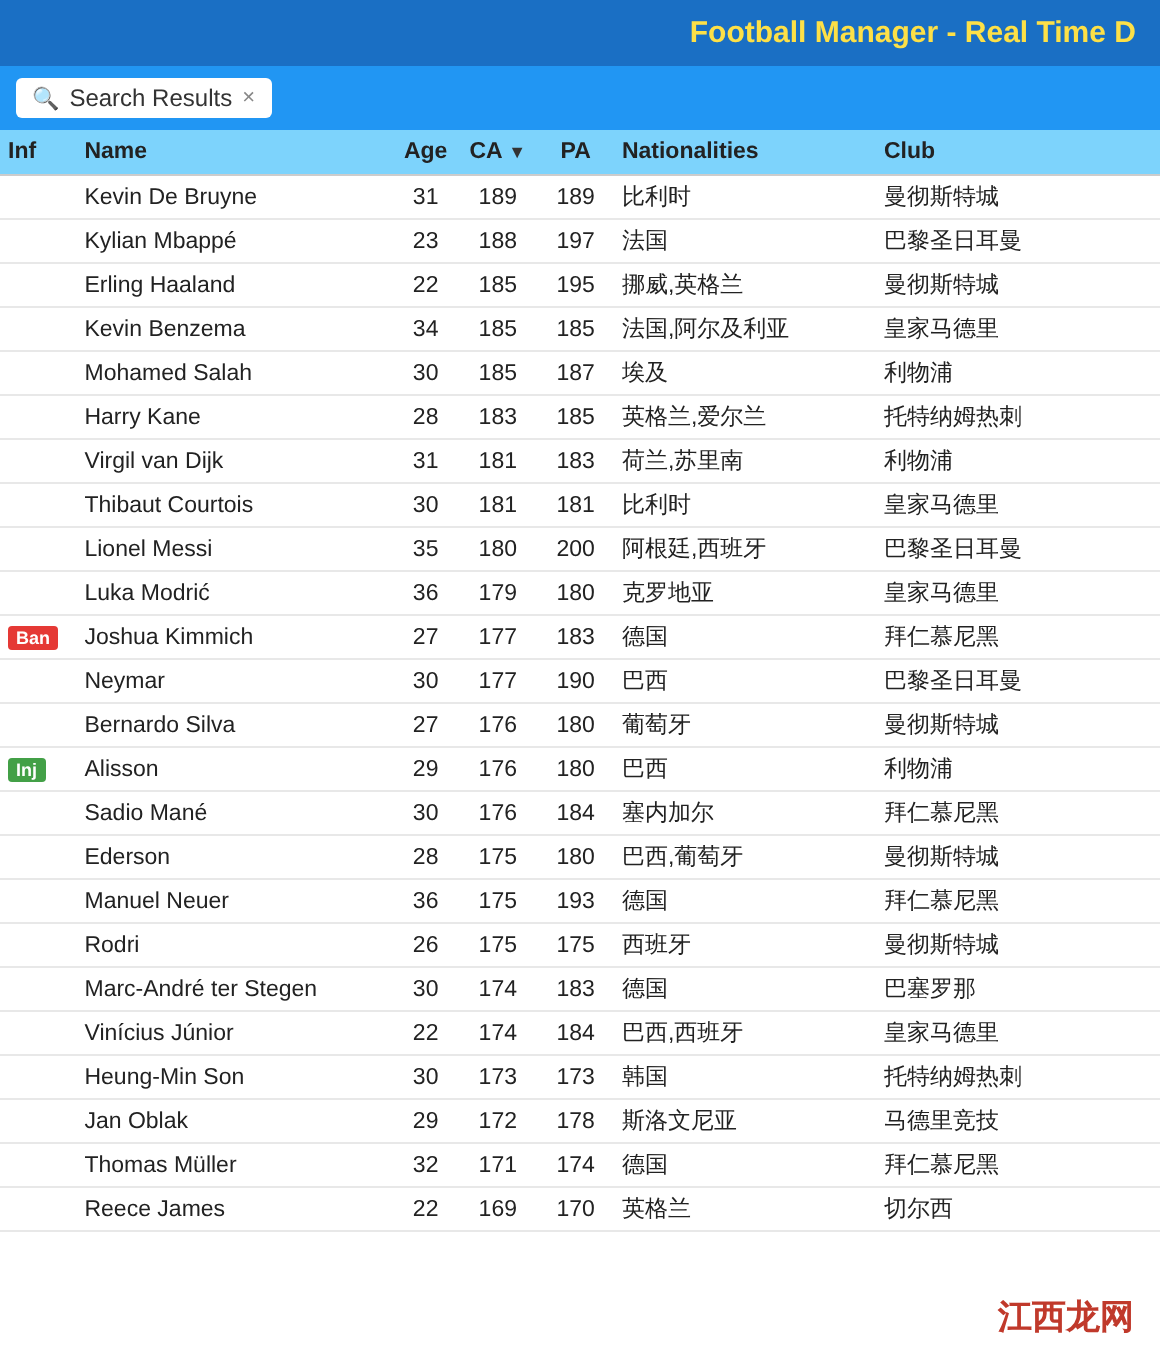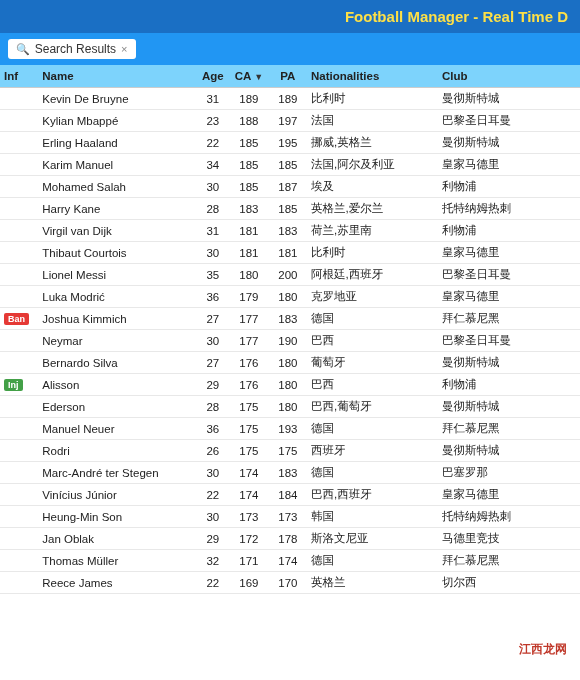--- a/index.html
+++ b/index.html
@@ -111,23 +111,23 @@
     .col-inf { width: 28px; }
     .col-name { width: 145px; }
     .col-age { width: 28px; text-align: center; margin-left: 36px; }
     .col-ca { width: 35px; text-align: center; }
     .col-pa { width: 35px; text-align: center; }
     .col-nat { width: 120px; }
     .col-club { width: 130px; }
 
     .watermark {
       position: fixed;
-      bottom: 20px;
+      bottom: 8px;
       right: 8px;
-      font-size: 12px;
+      font-size: 17px;
       font-weight: bold;
       color: #c0392b;
       background: rgba(255,255,255,0.7);
       padding: 2px 5px;
     }
   </style>
 </head>
 <body>
 
 <div class="header">
@@ -178,21 +178,21 @@
           <td class="col-inf"></td>
           <td class="col-name">Erling Haaland</td>
           <td class="col-age">22</td>
           <td class="col-ca">185</td>
           <td class="col-pa">195</td>
           <td class="col-nat">挪威,英格兰</td>
           <td class="col-club">曼彻斯特城</td>
         </tr>
         <tr>
           <td class="col-inf"></td>
-          <td class="col-name">Karim Manuel</td>
+          <td class="col-name">Kevin Benzema</td>
           <td class="col-age">34</td>
           <td class="col-ca">185</td>
           <td class="col-pa">185</td>
           <td class="col-nat">法国,阿尔及利亚</td>
           <td class="col-club">皇家马德里</td>
         </tr>
         <tr>
           <td class="col-inf"></td>
           <td class="col-name">Mohamed Salah</td>
           <td class="col-age">30</td>
@@ -277,20 +277,29 @@
           <td class="col-inf"><span class="badge badge-inj">Inj</span></td>
           <td class="col-name">Alisson</td>
           <td class="col-age">29</td>
           <td class="col-ca">176</td>
           <td class="col-pa">180</td>
           <td class="col-nat">巴西</td>
           <td class="col-club">利物浦</td>
         </tr>
         <tr>
           <td class="col-inf"></td>
+          <td class="col-name">Sadio Mané</td>
+          <td class="col-age">30</td>
+          <td class="col-ca">176</td>
+          <td class="col-pa">184</td>
+          <td class="col-nat">塞内加尔</td>
+          <td class="col-club">拜仁慕尼黑</td>
+        </tr>
+        <tr>
+          <td class="col-inf"></td>
           <td class="col-name">Ederson</td>
           <td class="col-age">28</td>
           <td class="col-ca">175</td>
           <td class="col-pa">180</td>
           <td class="col-nat">巴西,葡萄牙</td>
           <td class="col-club">曼彻斯特城</td>
         </tr>
         <tr>
           <td class="col-inf"></td>
           <td class="col-name">Manuel Neuer</td>

